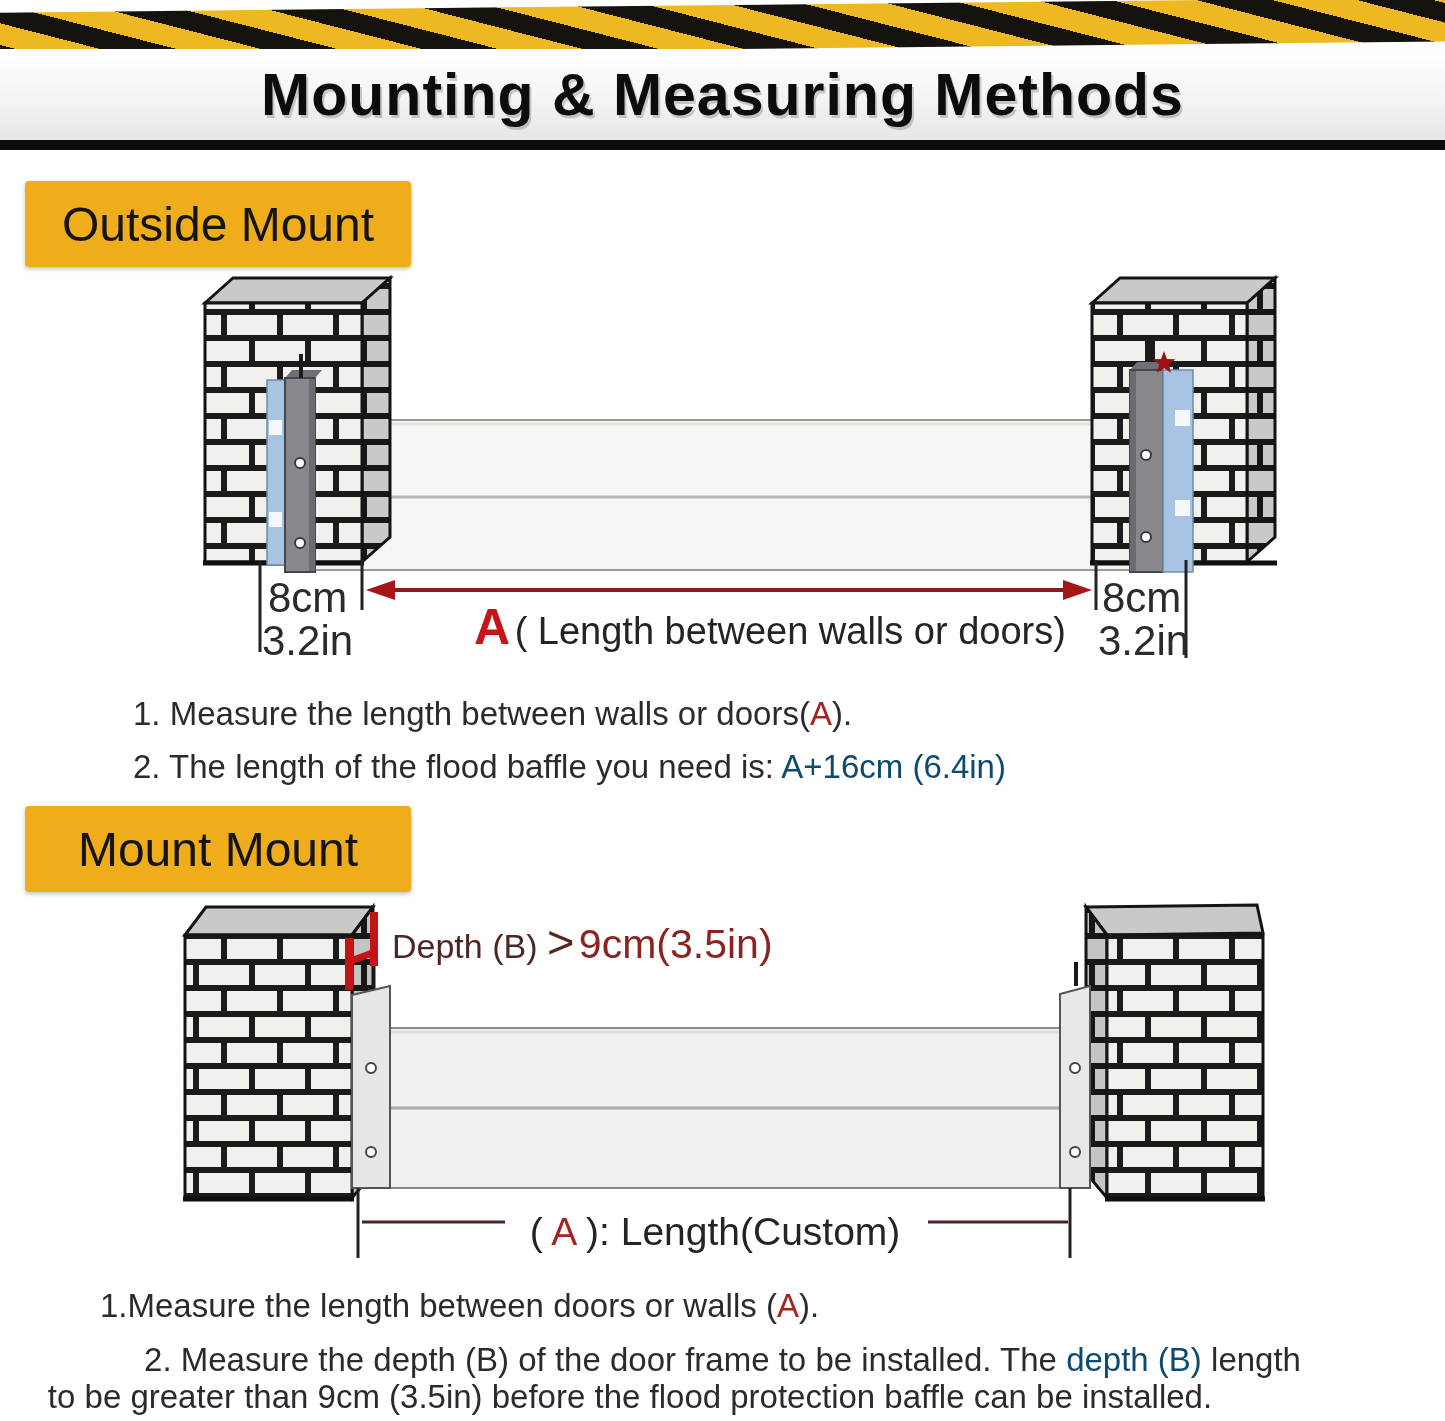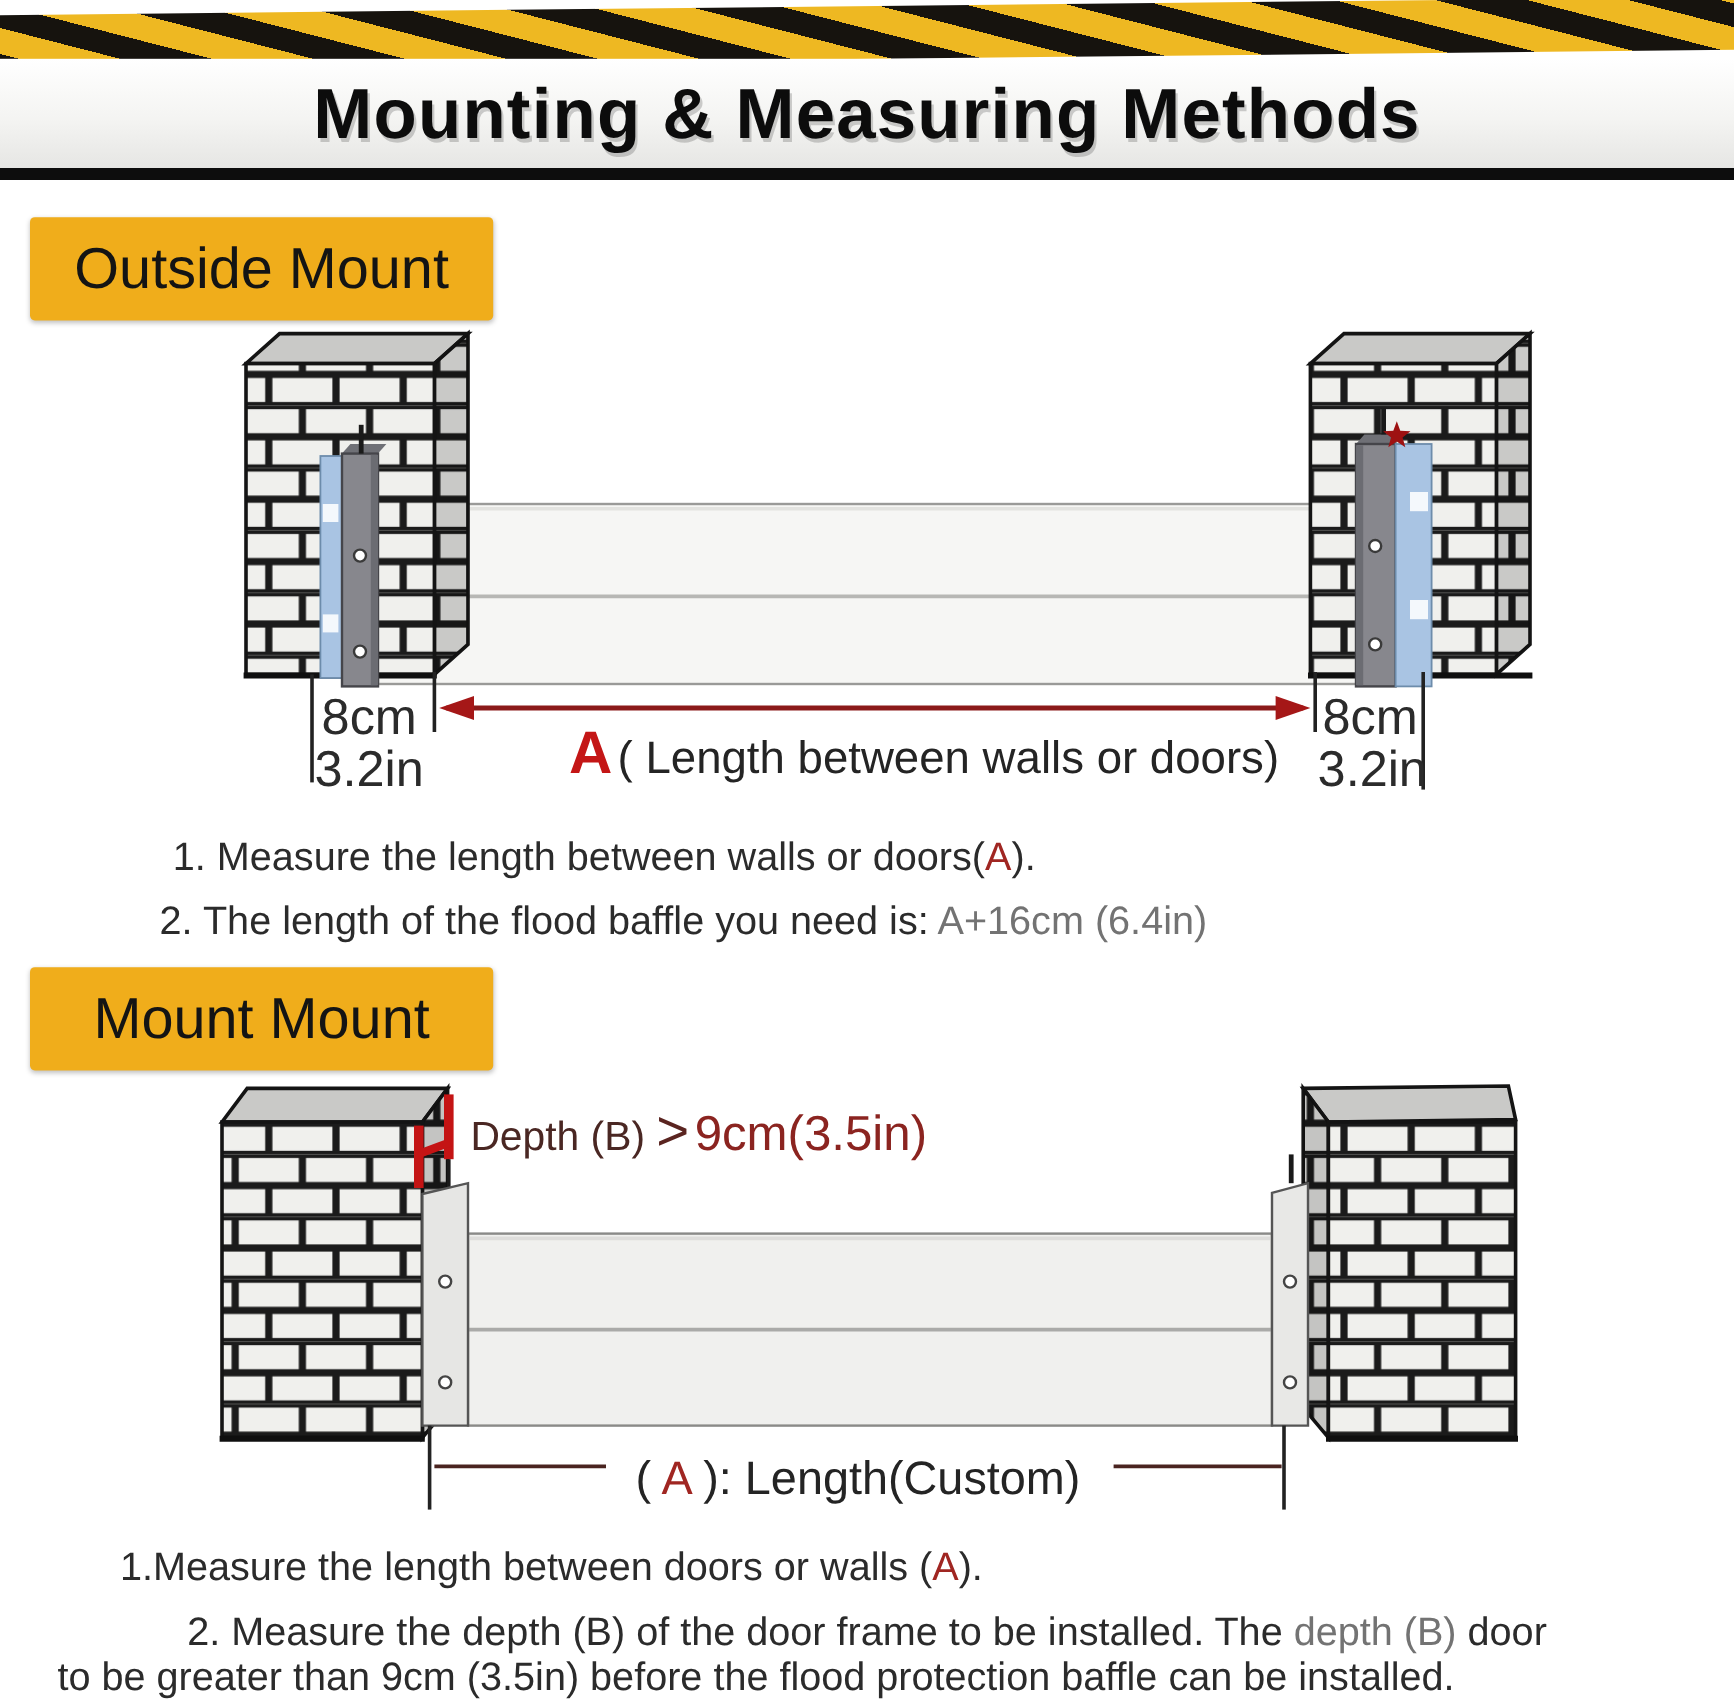--- a/index.html
+++ b/index.html
@@ -34,26 +34,26 @@
   }
   .badge.outside{top:181px;}
   .badge.inside{top:806px;}
   
   .diagram{position:absolute;left:0;width:1445px;display:block;}
   .diagram.one{top:270px;height:400px;}
   .diagram.two{top:890px;height:380px;}
   svg text{font-family:"Liberation Sans",sans-serif;}
   
   .steps{position:absolute;color:#2b2b2b;font-size:33px;line-height:40px;white-space:nowrap;}
-  .steps.outside1{left:133px;top:694px;margin-left:11px;}
+  .steps.outside1{left:133px;top:694px;}
   .steps.outside2{left:133px;top:747px;}
   .steps.inside1{left:100px;top:1286px;}
   .steps.inside2{left:0;top:1340px;width:1445px;text-align:center;}
   .steps.inside3{left:0;top:1377px;width:1260px;text-align:center;}
-  .red{color:#737373;}
+  .red{color:#0c4a6e;}
   .reda{color:#a02622;}
 </style>
 </head>
 <body>
 
 <div class="page">
 
   <div class="tape">
     <div class="tape-stripes"></div>
   </div>
@@ -223,16 +223,16 @@
     </g>
 
     <text x="715" y="1245" text-anchor="middle" font-size="39">
       <tspan fill="#242424">(</tspan>
       <tspan fill="#a02622">A</tspan>
       <tspan fill="#242424">): Length(Custom)</tspan>
     </text>
   </svg>
 
   <div class="steps inside1"><span>1.Measure the length between doors or walls (</span><span class="reda">A</span><span>).</span></div>
-  <div class="steps inside2"><span>2. Measure the depth (B) of the door frame to be installed. The </span><span class="red">depth (B)</span><span> door</span></div>
+  <div class="steps inside2"><span>2. Measure the depth (B) of the door frame to be installed. The </span><span class="red">depth (B)</span><span> length</span></div>
   <div class="steps inside3"><span>to be greater than 9cm (3.5in) before the flood protection baffle can be installed.</span></div>
 
 </div>
 
 </body></html>

